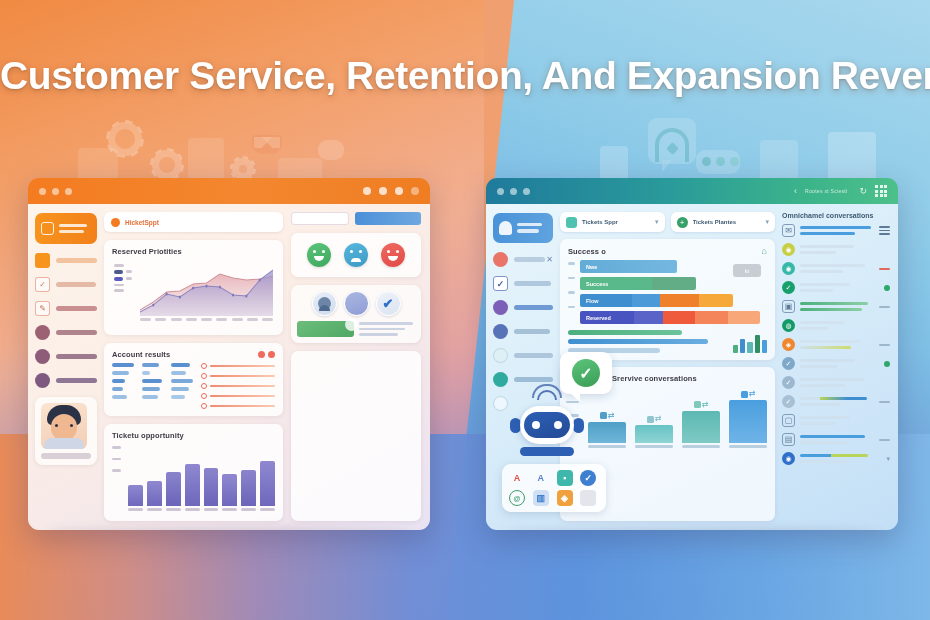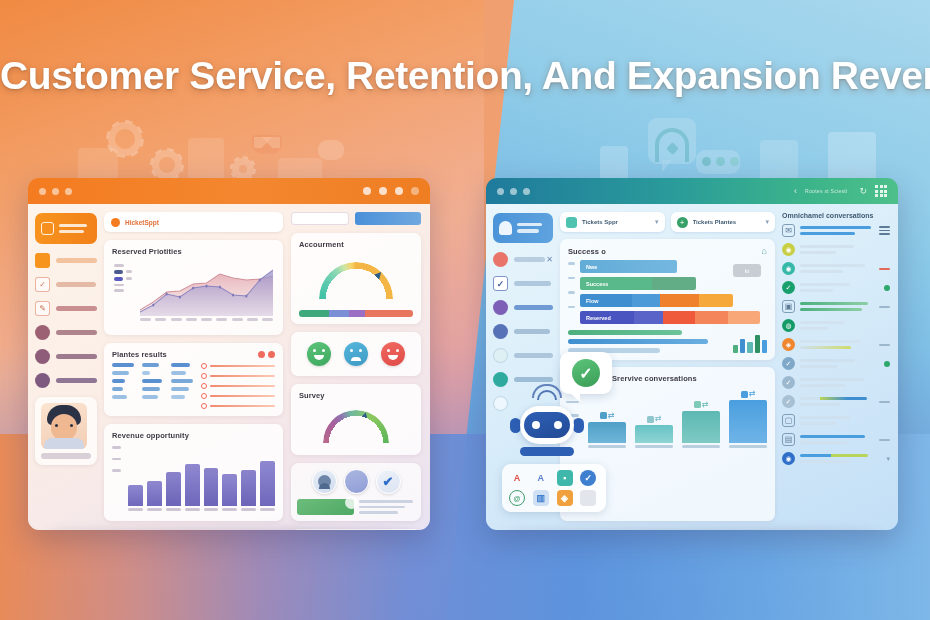--- a/index.html
+++ b/index.html
@@ -512,21 +512,21 @@
                 <s></s>
                 <s></s>
                 <s></s>
                 <s></s>
             </div>
           </div>
         </div>
 
         <div class="card">
           <div class="res-head">
-            <div class="card-t" style="margin:0;">Plantes results</div>
+            <div class="card-t" style="margin:0;">Account results</div>
             <div class="res-dots">
                 <i></i>
                 <i></i>
               </div>
           </div>
           <div class="res-grid">
             <div class="res-col">
               <s style="width:88%;background:#5a8fd0;"></s>
                 <s style="width:68%;background:#8fb8e0;"></s>
               <s style="width:52%;background:#5a8fd0;"></s>
@@ -566,21 +566,21 @@
                 </div>
               <div>
                   <u></u>
                   <s></s>
                 </div>
             </div>
           </div>
         </div>
 
         <div class="card" style="flex:1;">
-          <div class="card-t">Revenue opportunity</div>
+          <div class="card-t">Ticketu opportunity</div>
           <div class="yaxis">
               <s></s>
               <s></s>
               <s></s>
             </div>
           <div class="bars">
             <div class="bar" style="height:34%;background:linear-gradient(180deg,#8f88d0,#6f68bc);"></div>
             <div class="bar" style="height:40%;background:linear-gradient(180deg,#8f88d0,#6f68bc);"></div>
             <div class="bar" style="height:55%;background:linear-gradient(180deg,#8b84cc,#6b64b8);"></div>
             <div class="bar" style="height:68%;background:linear-gradient(180deg,#8f88d0,#6f68bc);"></div>
@@ -602,30 +602,20 @@
         </div>
       </div>
 
       <div class="col-b">
 
         <div class="searchbar" style="justify-content:flex-end;">
           <div class="mini-field"></div>
           <div class="mini-btn"></div>
         </div>
 
-        <div class="card">
-          <div class="card-t">Accourment</div>
-          <div class="gauge-wrap">
-            <div class="gauge-arc">
-              <div class="needle"></div>
-              <div class="hub"></div>
-            </div>
-          </div>
-          <div class="legend-bar"></div>
-        </div>
 
         <div class="card">
           <div class="emoji-row">
             <div class="emoji e-green">
               <div class="eyes">
                   <b></b>
                   <b></b>
                 </div>
                 <div class="mouth"></div>
             </div>
@@ -639,30 +629,20 @@
             <div class="emoji e-red">
               <div class="eyes">
                   <b></b>
                   <b></b>
                 </div>
                 <div class="mouth"></div>
             </div>
           </div>
         </div>
 
-        <div class="card">
-          <div class="card-t">Survey</div>
-          <div class="gauge-wrap" style="height:44px;">
-            <div class="gauge-arc" style="width:66px;height:33px;
-              background:conic-gradient(from 270deg at 50% 100%,#b9688a 0deg,#a85f9c 40deg,#8f77b0 62deg,#6fb8a0 80deg,#8cc95f 120deg,#5cb45a 180deg);">
-              <div class="needle" style="height:29px;transform:rotate(16deg);"></div>
-              <div class="hub" style="border-color:#4a7a64;"></div>
-            </div>
-          </div>
-        </div>
 
         <div class="av-card">
           <div class="icon3">
             <div class="ic-circ ic-person">
                 <div class="mini-person"></div>
               </div>
             <div class="ic-circ ic-plain"></div>
             <div class="ic-circ ic-check">✔</div>
           </div>
           <div class="card-lines">

